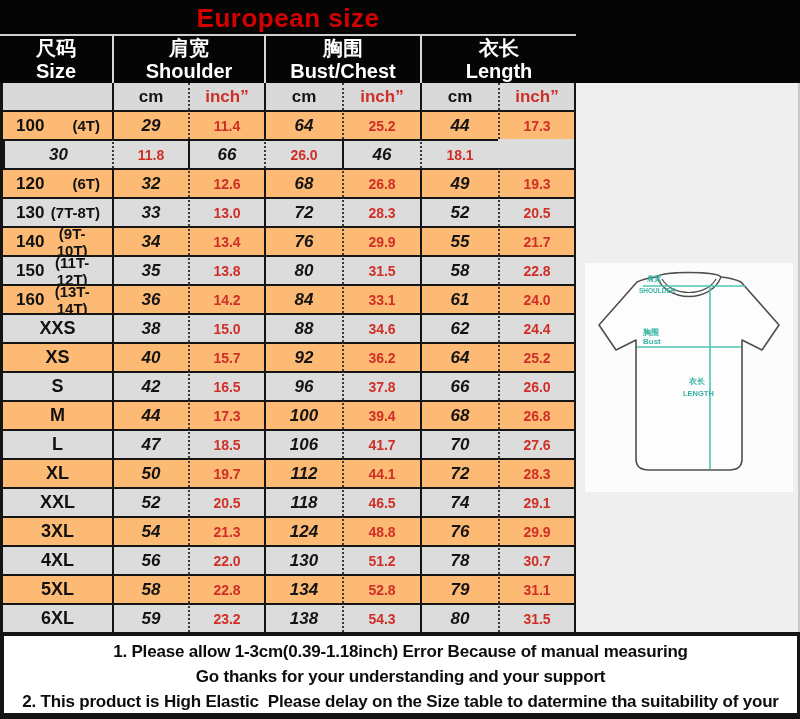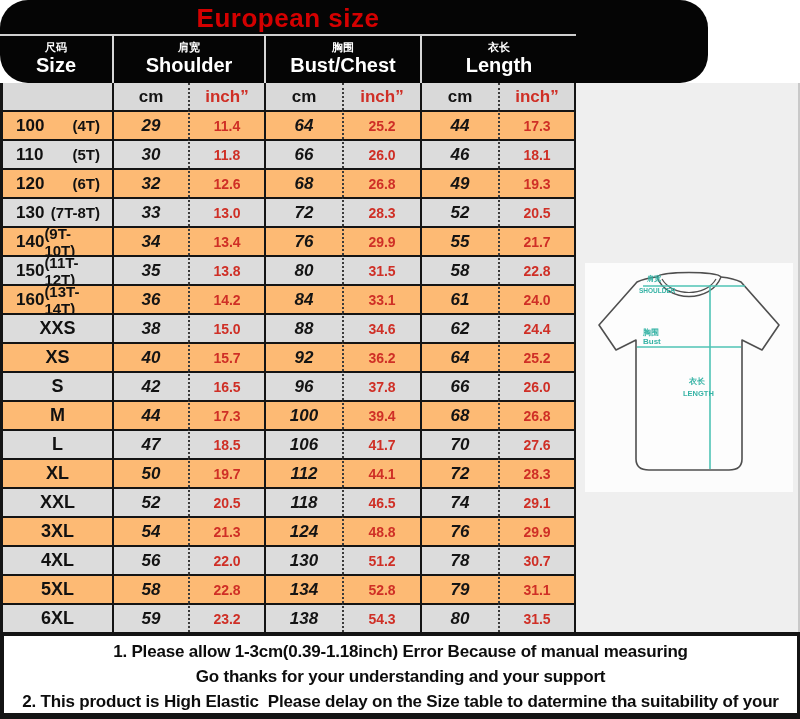--- a/index.html
+++ b/index.html
@@ -5,40 +5,39 @@
   * { margin:0; padding:0; box-sizing:border-box; }
   html,body { background:#ffffff; }
   body { font-family:"Liberation Sans","DejaVu Sans",sans-serif; }
   #stage {
     position:relative; width:800px; height:719px; overflow:hidden;
     background:#ffffff;
   }
 
   
   .top-band {
-    position:absolute; left:0; top:0; width:708px; height:83px;
+    position:absolute; left:0; top:0; width:800px; height:83px;
     background:#050505;
-    border-radius:28px;
   }
   .title {
     position:absolute; left:0; top:2px; width:576px; height:32px;
     display:flex; align-items:center; justify-content:center;
     color:#d40000; font-size:26px; font-weight:bold; letter-spacing:0.5px;
   }
   .header-row {
     position:absolute; left:0; top:34px; width:576px; height:49px;
     display:grid; grid-template-columns:112px 152px 156px 156px;
     border-top:2px solid #cfcfcf;
   }
   .hcell {
     display:flex; flex-direction:column; align-items:center; justify-content:center;
     color:#ffffff; line-height:1.15;
   }
   .hcell + .hcell { border-left:2px solid #d8d8d8; }
-  .hz { font-size:11px; font-weight:bold;font-family:Liberation Mono, monospace; }
+  .hz { font-size:20px; font-weight:bold; }
   .he { font-size:20px; font-weight:bold; }
 
   
   .table-wrap {
     position:absolute; left:0; top:83px; width:576px; height:592px;
     border-left:3px solid #141414; border-right:2px solid #141414;
     background:#dcdcdc;
   }
   .trow {
     display:grid; grid-template-columns:109px 76px 76px 78px 78px 78px 76px;
@@ -53,21 +52,21 @@
   }
   .units .cell { border-top:0; }
   .bl-sol { border-left:2px solid #141414; }
   .bl-dot { border-left:2px dotted #3a3a3a; }
   .unit-cm   { font-size:17px; font-weight:bold; color:#141414; }
   .unit-inch { font-size:17px; font-weight:bold; color:#cf2f26; }
   .val-cm { font-size:17px; font-weight:bold; color:#141414;font-style:italic; }
   .val-in { font-size:14px; font-weight:bold; color:#cf2f26; }
   .size-cell { justify-content:flex-start; }
   .size-num { font-size:17px; font-weight:bold; color:#111; padding-left:13px; }
-  .size-age { font-size:15px; font-weight:bold; color:#111; margin-left:auto; padding-right:12px; }
+  .size-age { font-size:15px; font-weight:bold; color:#111; margin-left:auto; padding-right:12px;text-align:center; }
   .size-letter { width:100%; text-align:center; font-size:18px; font-weight:bold; color:#111; }
 
   
   .right-panel {
     position:absolute; left:576px; top:83px; width:224px; height:549px;
     background:#efefef; border-right:2px solid #c9c9c9;
   }
   .shirt-card {
     position:absolute; left:9px; top:180px; width:208px; height:229px;
     background:#fcfcfc;
@@ -131,24 +130,20 @@
             <span class="size-age">(4T)</span>
           </div>
           <div class="cell bl-sol val-cm">29</div>
           <div class="cell bl-dot val-in">11.4</div>
           <div class="cell bl-sol val-cm">64</div>
           <div class="cell bl-dot val-in">25.2</div>
           <div class="cell bl-sol val-cm">44</div>
           <div class="cell bl-dot val-in">17.3</div>
         </div>
         <div class="trow light">
-          <div class="cell size-cell">
-            <span class="size-num">110</span>
-            <span class="size-age">(5T)</span>
-          </div>
           <div class="cell bl-sol val-cm">30</div>
           <div class="cell bl-dot val-in">11.8</div>
           <div class="cell bl-sol val-cm">66</div>
           <div class="cell bl-dot val-in">26.0</div>
           <div class="cell bl-sol val-cm">46</div>
           <div class="cell bl-dot val-in">18.1</div>
         </div>
         <div class="trow dark">
           <div class="cell size-cell">
             <span class="size-num">120</span>

